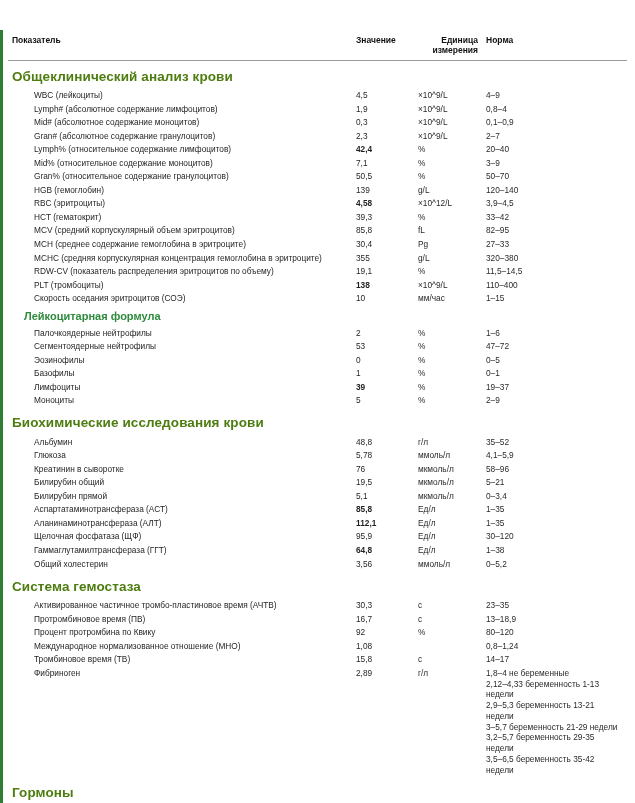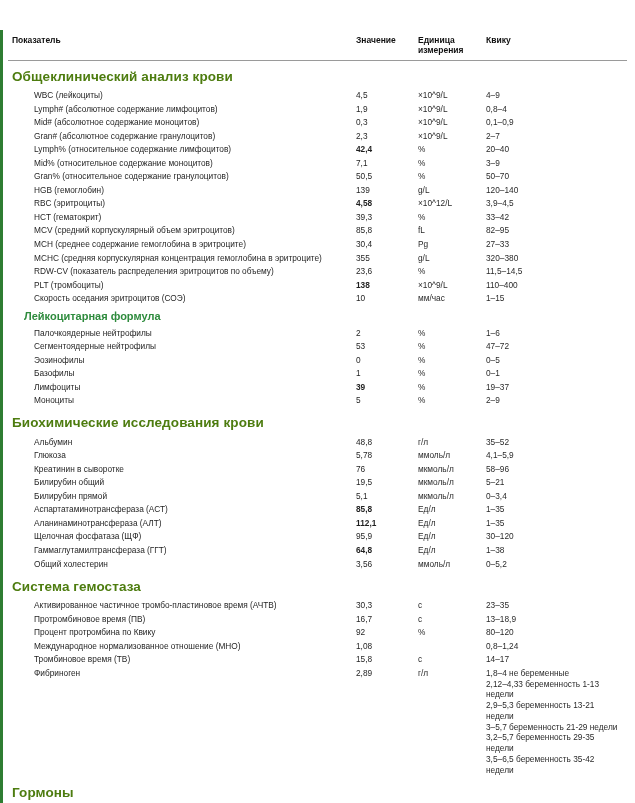--- a/index.html
+++ b/index.html
@@ -118,23 +118,23 @@
     <colgroup>
       <col class="c-name">
         <col class="c-val">
         <col class="c-unit">
         <col class="c-norm">
     </colgroup>
     <thead>
       <tr>
         <th>Показатель</th>
         <th>Значение</th>
-        <th style="white-space:pre-line;">Единица
+        <th style="white-space:pre-line;text-align:right;">Единица
 измерения</th>
-        <th>Квику</th>
+        <th>Норма</th>
       </tr>
     </thead>
     <tbody id="tbody">
         <tr class="section-major">
           <td colspan="4"><span class="sec-title">Общеклинический анализ крови</span></td>
         </tr>
         <tr>
           <td class="name">WBC (лейкоциты)</td>
           <td class="value">4,5</td>
           <td class="unit">×10^9/L</td>
@@ -207,21 +207,21 @@
           <td class="norm">27–33</td>
         </tr>
         <tr>
           <td class="name">MCHC (средняя корпускулярная концентрация гемоглобина в эритроците)</td>
           <td class="value">355</td>
           <td class="unit">g/L</td>
           <td class="norm">320–380</td>
         </tr>
         <tr>
           <td class="name">RDW-CV (показатель распределения эритроцитов по объему)</td>
-          <td class="value">23,6</td>
+          <td class="value">19,1</td>
           <td class="unit">%</td>
           <td class="norm">11,5–14,5</td>
         </tr>
         <tr>
           <td class="name">PLT (тромбоциты)</td>
           <td class="value bold-val">138</td>
           <td class="unit">×10^9/L</td>
           <td class="norm">110–400</td>
         </tr>
         <tr>

